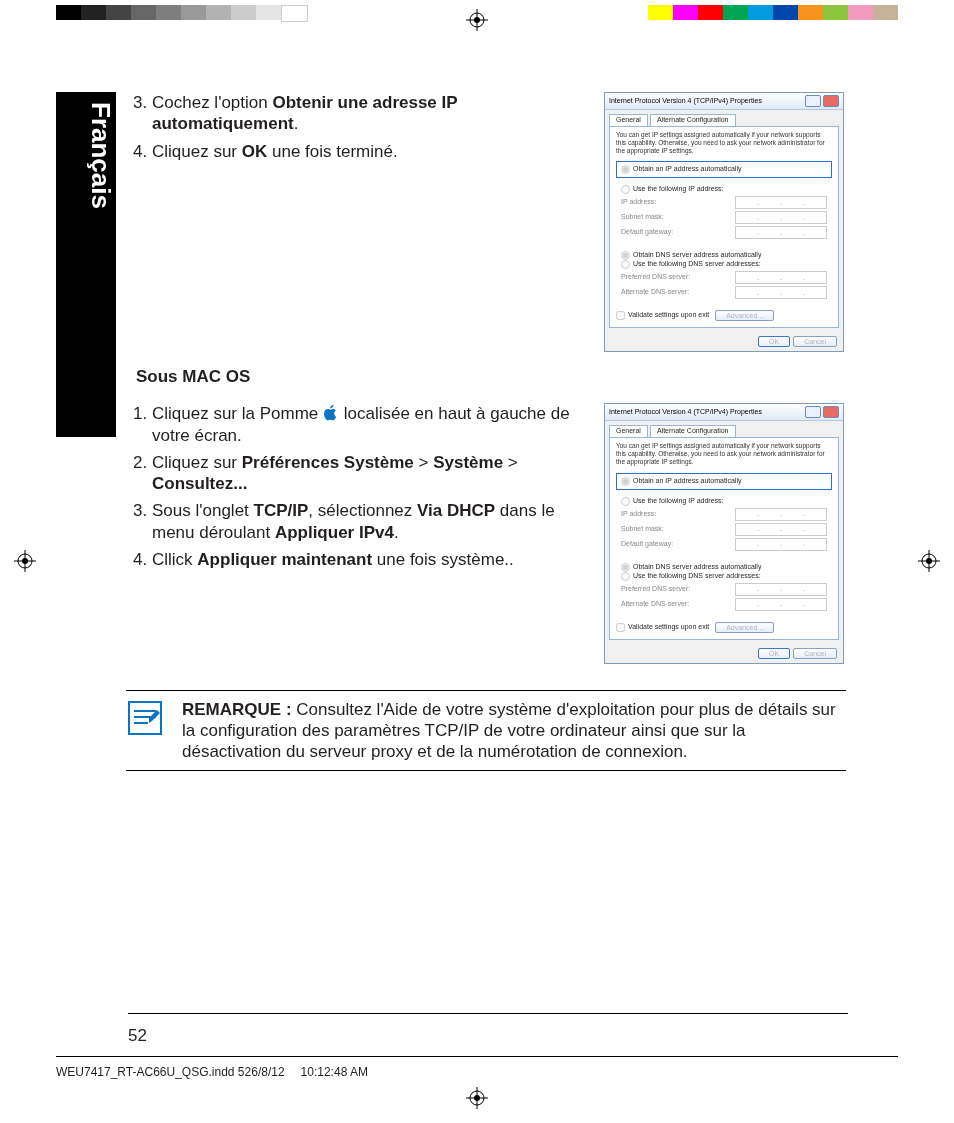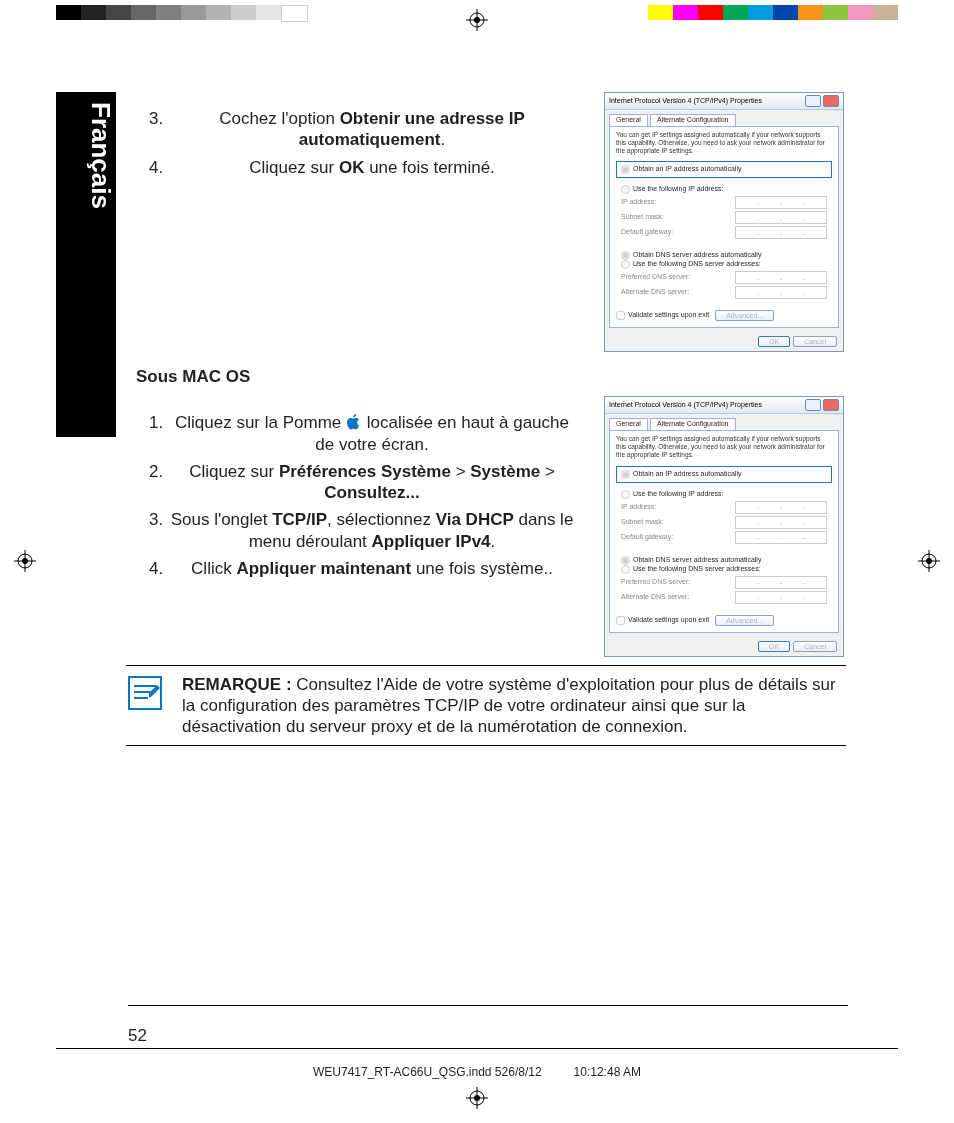--- a/index.html
+++ b/index.html
@@ -60,30 +60,29 @@
     line-height: 1.25;
   }
   .row {
     display: flex;
     gap: 12px;
   }
   .textcol { flex: 1; }
   .imgcol { width: 245px; flex:none; }
   ol.steps {
     list-style: decimal;
-    margin: 16px;
+    margin: 0;
     padding-left: 26px;
-    text-align: center;
   }
   ol.steps li { margin-bottom: 6px; }
   .b { font-weight: bold; }
   h4.sub {
     font-size: 17px;
     font-weight: bold;
-    margin: 14px 0 9px 10px;
+    margin: 14px 0 16px 10px;
   }
   .apple-icon {
     display:inline-block;
     width:16px; height:18px; vertical-align:-3px;
     color:#0b74c4;
   }
 
   
   .win-dialog {
     border: 1px solid #7f9db9;
@@ -136,52 +135,52 @@
   .win-dialog .validate input{ width:9px; height:9px; margin:0;}
   .win-dialog .adv { float:right; }
   .win-dialog .btnrow { text-align:right; padding:4px 6px; }
   .win-dialog button {
     font-size:7px; padding:1px 10px; border:1px solid #8aa2bd; border-radius:2px; background:linear-gradient(#fff,#e6eefb); margin-left:3px;
   }
   .win-dialog button.ok { border-color:#3b79c3; }
 
   
   .remark {
-    margin-top: 8px;
+    margin-top: 26px;
     width: 720px;
     border-top: 1px solid #000;
     border-bottom: 1px solid #000;
     padding: 8px 0;
     display:flex;
     gap:18px;
   }
   .remark .icon { width:38px; flex:none; color:#0b74c4; }
   .remark .text { font-size:17px; line-height:1.25; }
   .remark .text .b { font-weight:bold; }
 
   
   .page-number {
     position:absolute;
     left:128px;
     bottom:77px;
     font-size:17px;
     border-top:1px solid #000;
     width:720px;
-    padding-top:20px;
+    padding-top:12px;
   }
   .footer-line {
     position:absolute;
     left:56px; right:56px; bottom:44px;
     border-top:1px solid #000;
     display:flex;
-    justify-content:center;
+    justify-content:flex-start;
     font-size:12px;
-    padding-top:16px;
-  }
-  .footer-line .right { display:flex; gap:32px; }
+    padding-top:8px;
+  }
+  .footer-line .right { display:flex; gap:16px; }
 </style>
 </head>
 <body>
 
 <div class="colorbar-top">
   <div class="left" id="cb-left">
       <div class="sw" style="background: rgb(0, 0, 0);"></div>
       <div class="sw" style="background: rgb(34, 34, 34);"></div>
       <div class="sw" style="background: rgb(68, 68, 68);"></div>
       <div class="sw" style="background: rgb(102, 102, 102);"></div>

